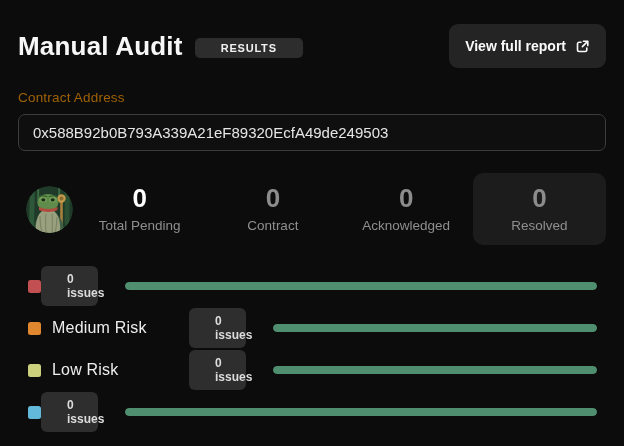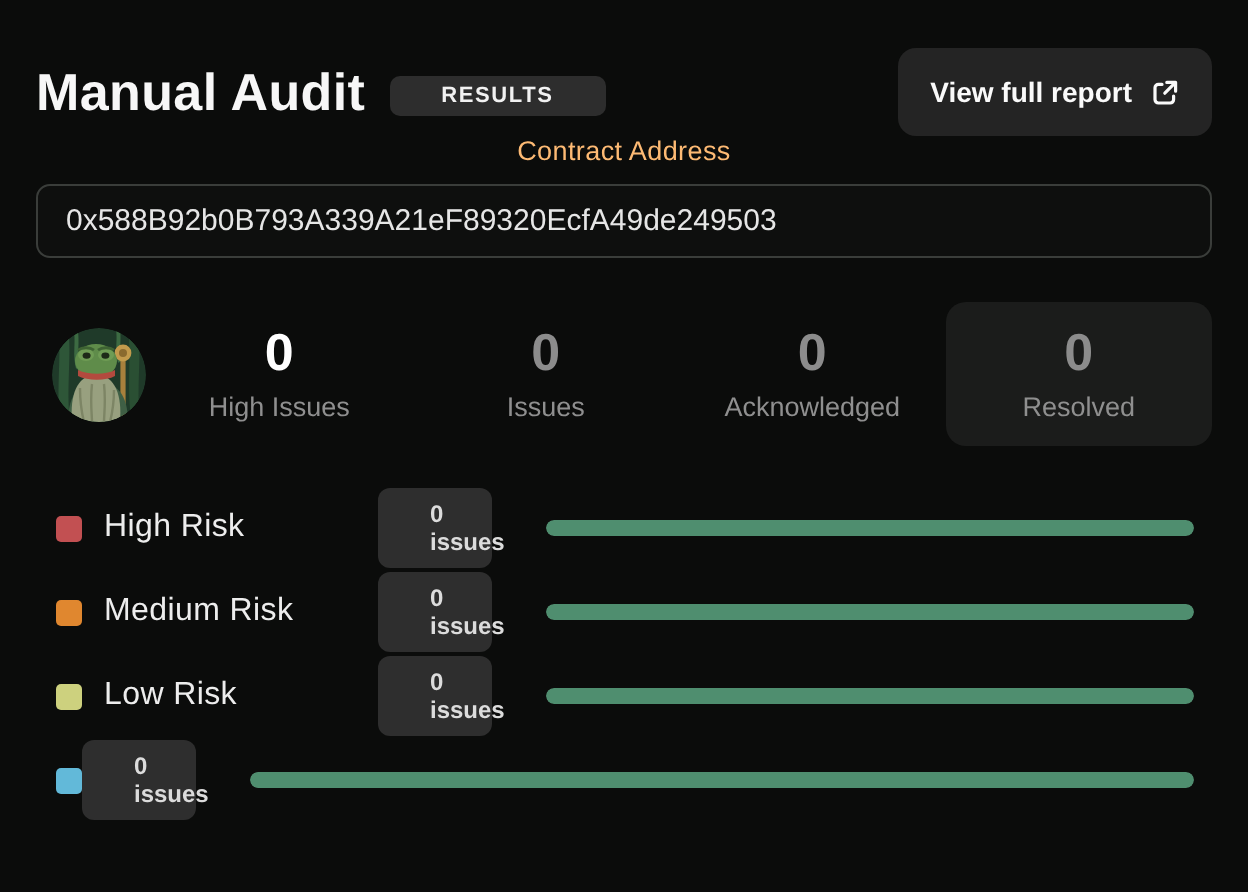--- a/index.html
+++ b/index.html
@@ -33,21 +33,22 @@
     background: #242424; border: none; cursor: pointer;
     color: #fafafa; font-family: inherit;
     font-size: 14px; font-weight: 600;
     padding: 22px 16px; border-radius: 9px;
     height: 36px;
   }
   .report-btn svg { display: block; }
 
   
   .contract-label {
-    font-size: 13.5px; color: #fdba74; letter-spacing: 0.2px; text-align: center;
+    margin-top: 22px;
+    font-size: 13.5px; color: #a16207; letter-spacing: 0.2px;
   }
   .contract-input {
     margin-top: 9px;
     width: 588px; height: 37px;
     background: #0e0f0e;
     border: 1px solid #3a3d3a;
     border-radius: 7px;
     color: #e6e6e6;
     font-family: inherit;
     font-size: 15px;
@@ -162,41 +163,40 @@
           <ellipse cx="26.7" cy="13.8" rx="2" ry="1.6" fill="#1e2a18"></ellipse>
           <path d="M13 11 C15 9.5 19 9.5 21 11 M23 11 C25 9.5 29 9.5 31 11" stroke="#3e6333" stroke-width="1.4" fill="none"></path>
 
           <path d="M13 21 C18 23.5 27 23.5 31.5 21 L31.5 24 C27 26.5 18 26.5 13 24 Z" fill="#b34a3e"></path>
         </g>
       </svg>
     </div>
 
     <div class="stat-cell primary">
       <div class="stat-value">0</div>
-      <div class="stat-label">High Issues</div>
+      <div class="stat-label">Total Pending</div>
     </div>
     <div class="stat-cell">
       <div class="stat-value">0</div>
-      <div class="stat-label">Issues</div>
+      <div class="stat-label">Contract</div>
     </div>
     <div class="stat-cell">
       <div class="stat-value">0</div>
       <div class="stat-label">Acknowledged</div>
     </div>
     <div class="stat-cell highlighted">
       <div class="stat-value">0</div>
       <div class="stat-label">Resolved</div>
     </div>
   </div>
 
   <div class="risk-list">
 
     <div class="risk-row">
       <span class="risk-swatch" style="background: rgb(194, 80, 82);"></span>
-      <span class="risk-label">High Risk</span>
       <span class="issues-badge">0 issues</span>
       <span class="risk-bar-track">
         <span class="risk-bar-fill" style="display: block; width: 100%; background: rgb(79, 142, 111);"></span>
       </span>
     </div>
 
     <div class="risk-row">
       <span class="risk-swatch" style="background: rgb(224, 135, 47);"></span>
       <span class="risk-label">Medium Risk</span>
       <span class="issues-badge">0 issues</span>

